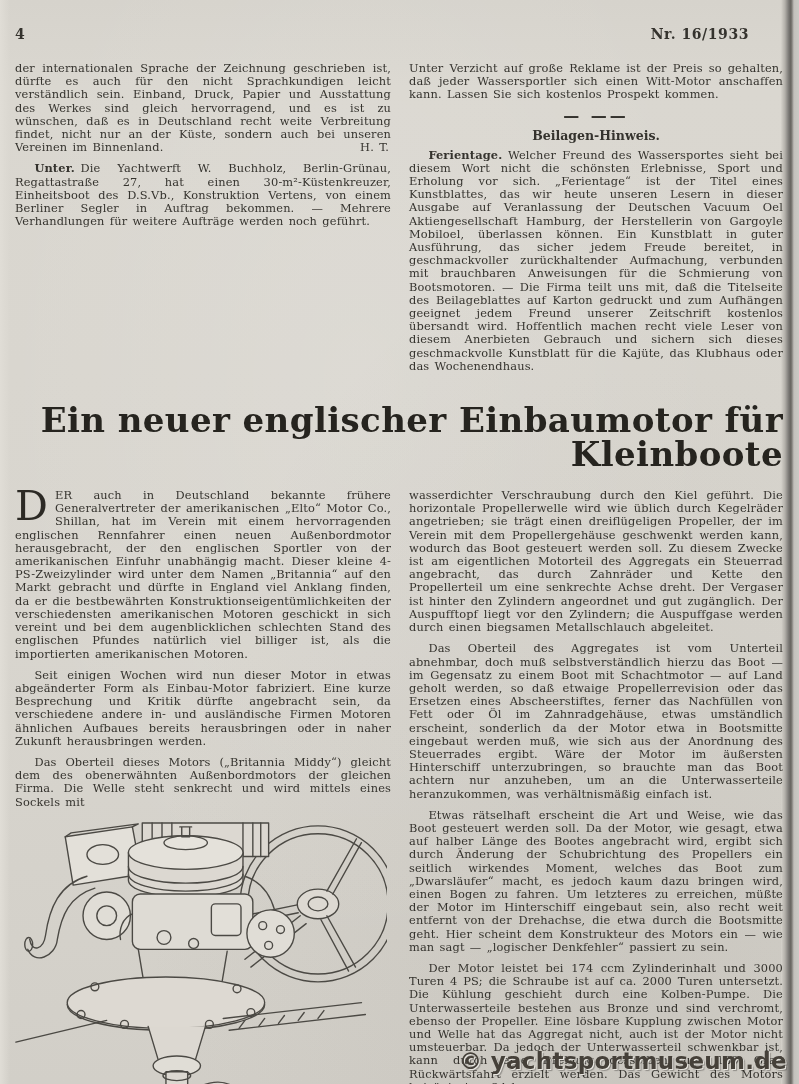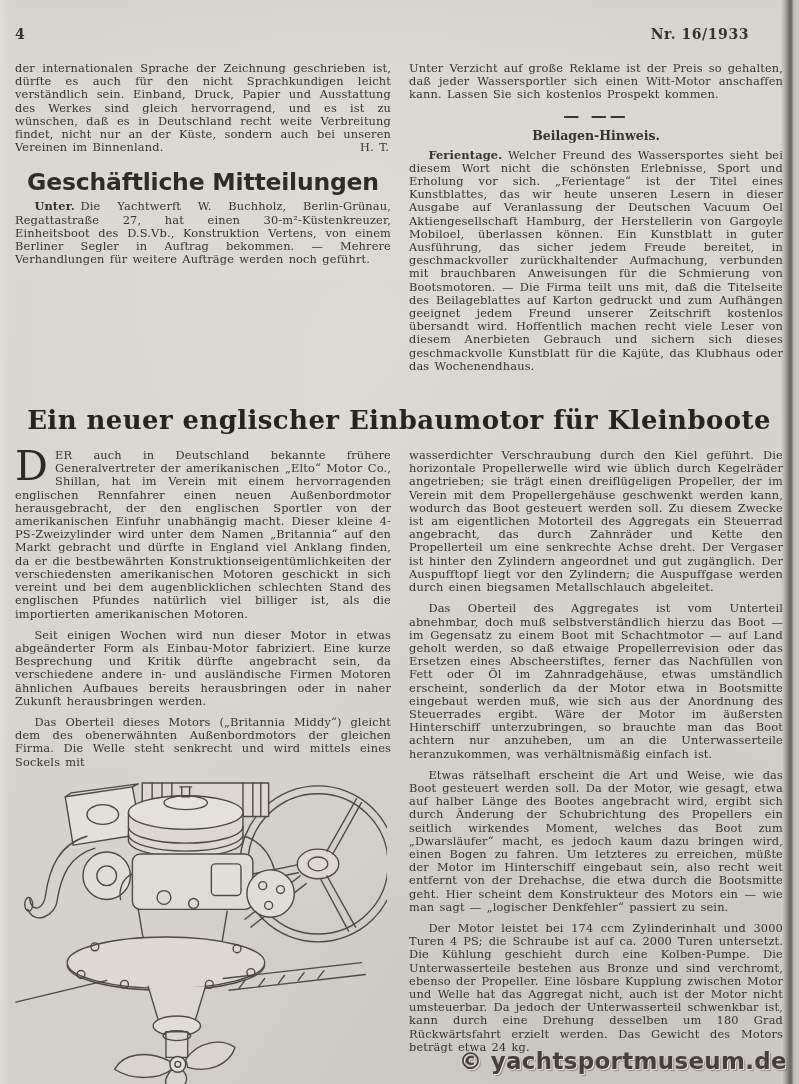--- a/index.html
+++ b/index.html
@@ -40,22 +40,22 @@
     font-size:23.5px;letter-spacing:-.2px;text-align:center;
     margin:14px 0 2px;color:#2e2c27;
   }
   .section-sub{
     font-family:"DejaVu Sans", sans-serif;font-size:10px;
     text-align:center;margin:0 0 12px;color:#3b3933;
   }
   .divider{text-align:center;font-weight:bold;letter-spacing:3px;line-height:14px;margin:2px 0 4px;}
   .subsection-title{font-size:12.5px;font-weight:bold;text-align:center;margin:0 0 6px;}
   .headline{
-    font-size:26px;font-weight:bold;text-align:center;
-    letter-spacing:.4px;margin:22px 0 8px;color:#26241f;
+    font-size:34px;font-weight:bold;text-align:right;
+    letter-spacing:.4px;margin:22px 0 14px;color:#26241f;
     line-height:34px;
   }
   .dropcap{
     float:left;font-size:41px;line-height:30px;
     padding:2px 7px 0 0;font-weight:normal;color:#2c2a25;
   }
   .illustration{margin:10px 0 0;padding:0;}
   .illustration svg{display:block;}
   .watermark{
     position:absolute;right:12px;bottom:10px;
@@ -75,21 +75,20 @@
 
     <div class="header">
       <span class="pagenum">4</span>
       <span class="issue">Nr. 16/1933</span>
     </div>
 
     <div class="cols top-section">
       <div class="col">
         <p class="para flush rel"><span>der internationalen Sprache der Zeichnung geschrieben ist, dürfte es auch für den nicht Sprachkundigen leicht verständlich sein. Einband, Druck, Papier und Ausstattung des Werkes sind gleich hervorragend, und es ist zu wünschen, daß es in Deutschland recht weite Verbreitung findet, nicht nur an der Küste, sondern auch bei unseren Vereinen im Binnenland.</span><span class="sig">H. T.</span></p>
 
-        <h2 class="section-title">Geschäftliche Mitteilungen</h2>
 
         <p class="para indent"><b class="lead">Unter.</b><span>Die Yachtwerft W. Buchholz, Berlin-Grünau, Regattastraße 27, hat einen 30-m²-Küstenkreuzer, Einheitsboot des D.S.Vb., Konstruktion Vertens, von einem Berliner Segler in Auftrag bekommen. — Mehrere Verhandlungen für weitere Aufträge werden noch geführt.</span></p>
 
       </div>
 
       <div class="col">
         <p class="para flush">Unter Verzicht auf große Reklame ist der Preis so gehalten, daß jeder Wassersportler sich einen Witt-Motor anschaffen kann. Lassen Sie sich kostenlos Prospekt kommen.</p>
         <div class="divider">— ——</div>
         <h3 class="subsection-title">Beilagen-Hinweis.</h3>
         <p class="para indent"><b class="lead">Ferientage.</b><span>Welcher Freund des Wassersportes sieht bei diesem Wort nicht die schönsten Erlebnisse, Sport und Erholung vor sich. „Ferientage“ ist der Titel eines Kunstblattes, das wir heute unseren Lesern in dieser Ausgabe auf Veranlassung der Deutschen Vacuum Oel Aktiengesellschaft Hamburg, der Herstellerin von Gargoyle Mobiloel, überlassen können. Ein Kunstblatt in guter Ausführung, das sicher jedem Freude bereitet, in geschmackvoller zurückhaltender Aufmachung, verbunden mit brauchbaren Anweisungen für die Schmierung von Bootsmotoren. — Die Firma teilt uns mit, daß die Titelseite des Beilageblattes auf Karton gedruckt und zum Aufhängen geeignet jedem Freund unserer Zeitschrift kostenlos übersandt wird. Hoffentlich machen recht viele Leser von diesem Anerbieten Gebrauch und sichern sich dieses geschmackvolle Kunstblatt für die Kajüte, das Klubhaus oder das Wochenendhaus.</span></p>

